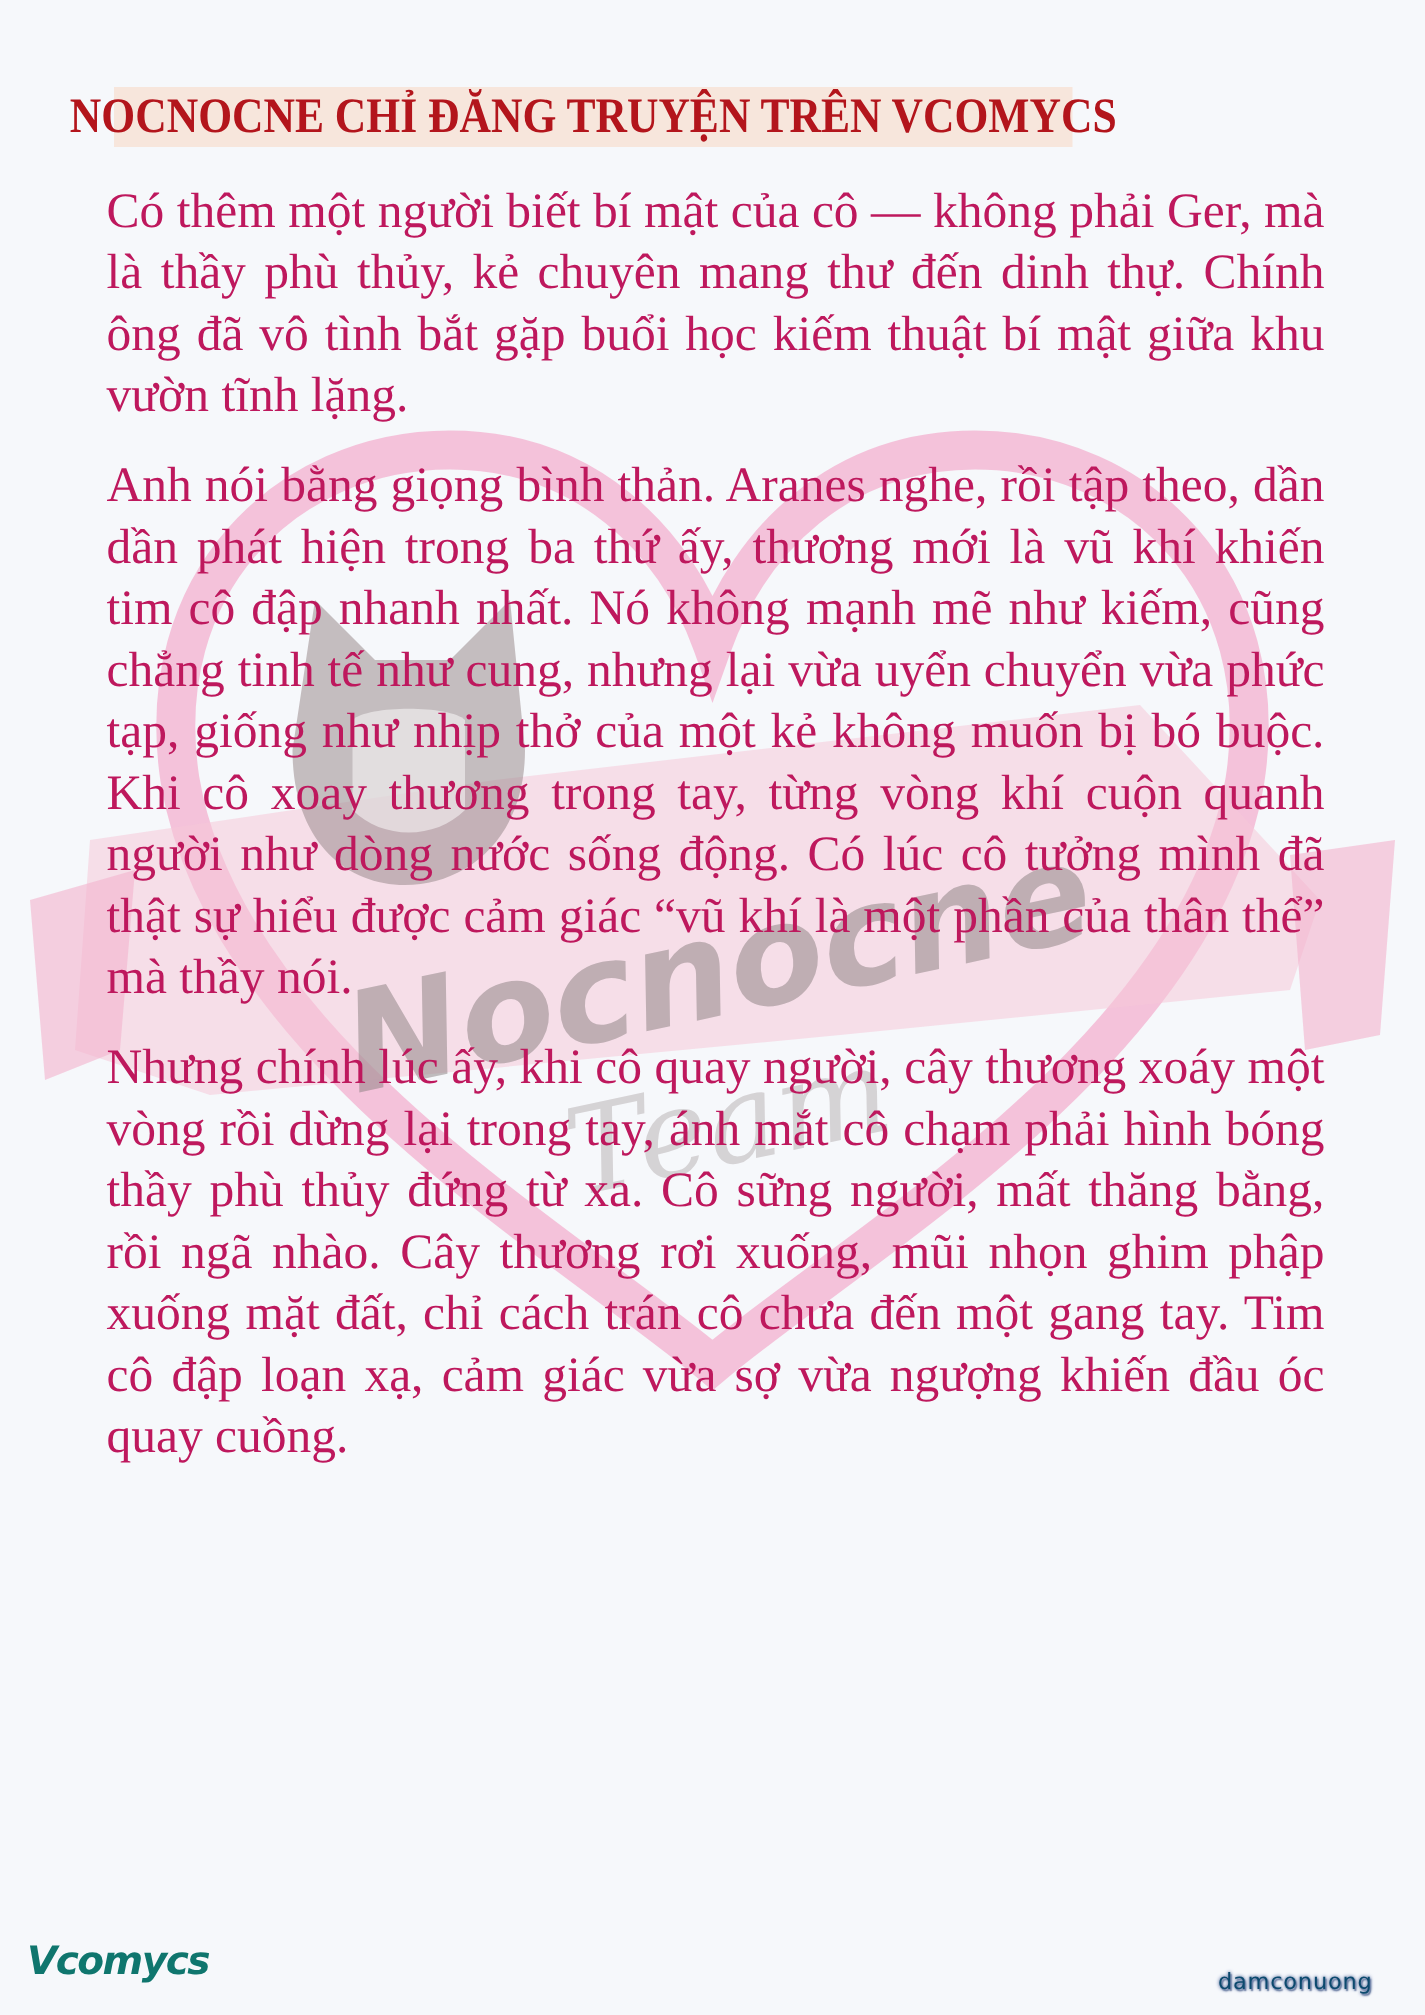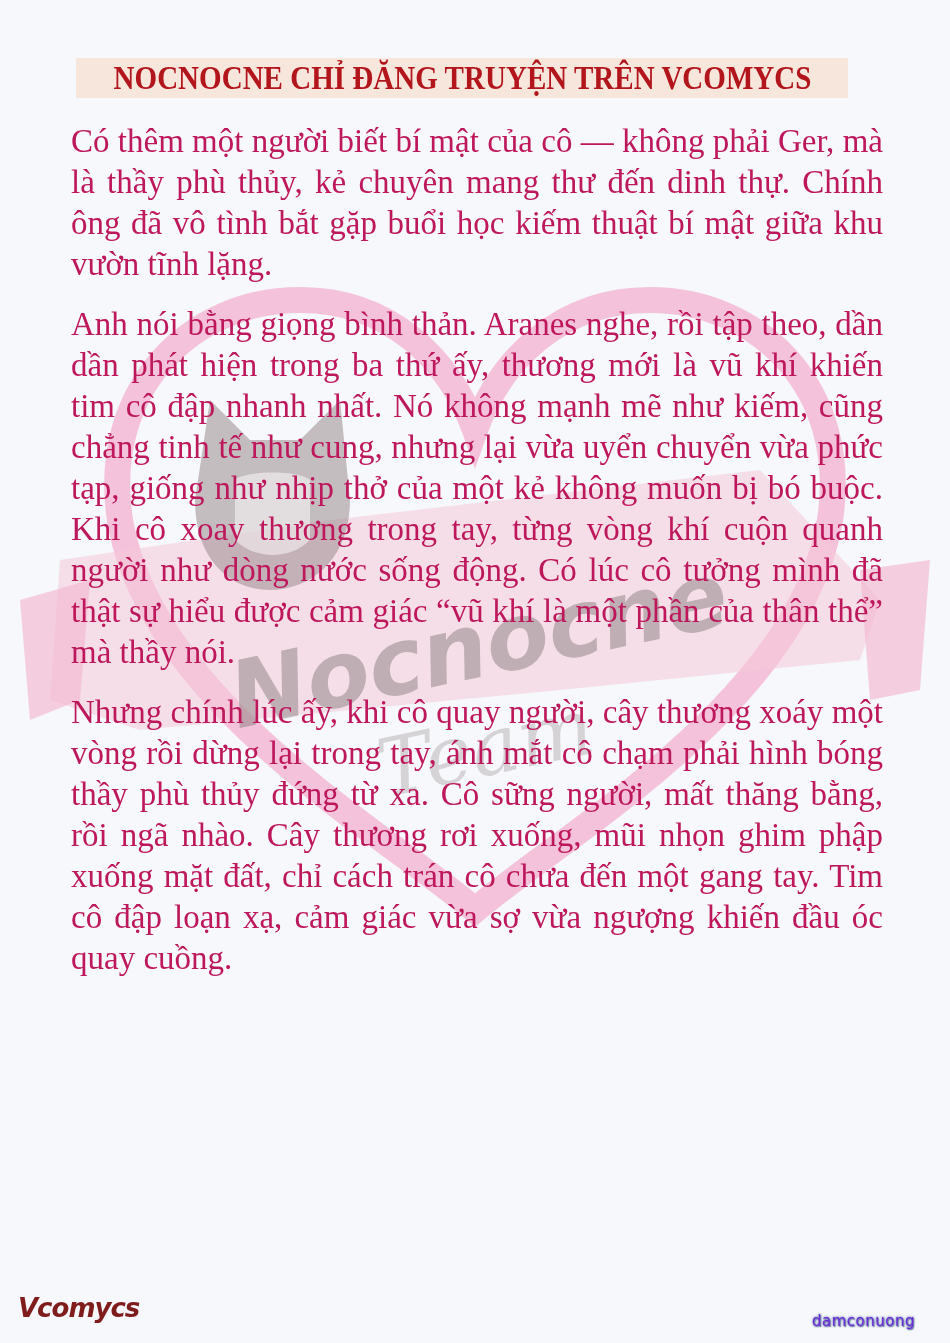--- a/index.html
+++ b/index.html
@@ -7,46 +7,46 @@
       width: 950px; height: 1343px; overflow: hidden;
       background: #f6f8fb;
       position: relative;
       font-family: "Liberation Serif", "DejaVu Serif", serif;
     }
     .watermark {
       position: absolute; left: 0; top: 0; width: 950px; height: 1343px;
       pointer-events: none; z-index: 0;
     }
     .header-banner {
-      position: absolute; left: 76px; top: 58px; width: 772px; height: 40px;
+      position: absolute; left: 76px; top: 58px; width: 639px; height: 40px;
       background: #f7e6dc;
       z-index: 1;
       display: flex; align-items: center; justify-content: center;
     }
     .header-title {
       font-family: "Liberation Serif", "DejaVu Serif", serif;
       font-weight: bold; font-size: 33px; color: #b3151c;
       letter-spacing: 0px; transform: scaleX(0.88); white-space: nowrap;
     }
     .content {
       position: absolute; left: 71px; top: 121px; width: 812px; z-index: 2;
     }
     .content p {
       margin: 0 0 19px 0;
       font-size: 33px; line-height: 41px; color: #be185d;
       text-align: justify;
     }
     .footer-logo {
       position: absolute; left: 18px; top: 1293px; z-index: 2;
       font-family: "DejaVu Sans", sans-serif; font-style: italic; font-weight: bold;
-      font-size: 26px; color: #7f1d1d; letter-spacing: -1px;
+      font-size: 26px; color: #0f766e; letter-spacing: -1px;
     }
     .footer-site {
       position: absolute; left: 812px; top: 1312px; z-index: 2;
-      font-family: "DejaVu Sans", sans-serif; font-size: 15px; color: #6d28d9;
+      font-family: "DejaVu Sans", sans-serif; font-size: 15px; color: #0c4a6e;
       text-shadow: 0 0 2px #6b7fa8, 0 0 3px #8a9cc2, 1px 1px 1px #5b6e95;
       letter-spacing: 0.5px;
     }
   </style>
 </head>
 <body>
 
 <svg class="watermark" viewBox="0 0 950 1343" xmlns="http://www.w3.org/2000/svg">
 
   <path d="M475 910 C 380 830, 150 700, 120 520 C 100 390, 190 300, 300 300 C 390 300, 450 360, 475 430 C 500 360, 560 300, 650 300 C 760 300, 850 390, 830 520 C 800 700, 570 830, 475 910 Z" fill="none" stroke="#f3b9d4" stroke-width="26" opacity="0.85"></path>

